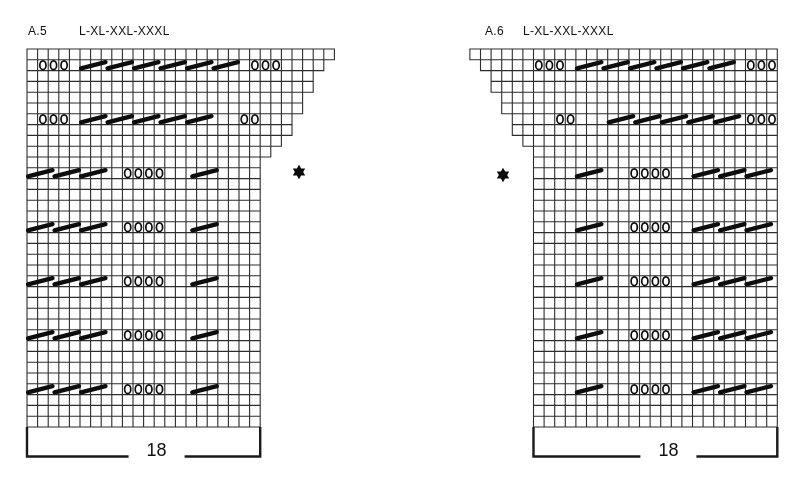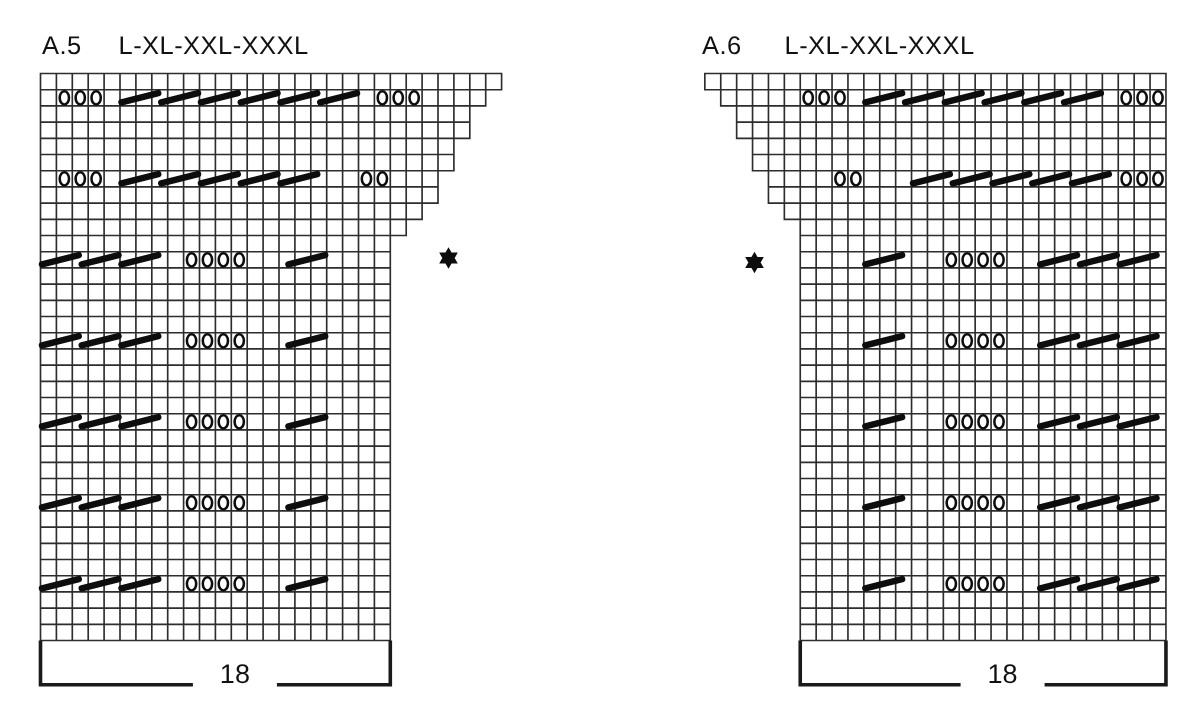--- a/index.html
+++ b/index.html
@@ -1,34 +1,34 @@
 <!DOCTYPE html>
 <html><head>
 <meta charset="utf-8">
 <style>
   html,body{margin:0;padding:0;background:#ffffff;}
   #canvas{
     position:relative;width:800px;height:480px;background:#ffffff;overflow:hidden;
     font-family:"Liberation Sans","DejaVu Sans",sans-serif;
   }
   .chart-label{
-    position:absolute;top:22px;font-size:17px;line-height:18px;color:#111111;
+    position:absolute;top:22px;font-size:12px;line-height:18px;color:#111111;
     letter-spacing:0.3px;white-space:nowrap;
   }
   svg{position:absolute;left:0;top:0;}
 </style>
 </head>
 <body>
 
 <div id="canvas">
 
   <span class="chart-label" style="left:28px">A.5</span>
   <span class="chart-label" style="left:79px">L-XL-XXL-XXXL</span>
 
-  <span class="chart-label" style="left:468px">A.6</span>
+  <span class="chart-label" style="left:485px">A.6</span>
   <span class="chart-label" style="left:523px">L-XL-XXL-XXXL</span>
 
   <svg id="charts-svg" width="800" height="480" viewBox="0 0 800 480">
       <g>
         <path d="M27.0,49.0h307.4v10.8h-307.4zM37.6,49.0v10.8M48.2,49.0v10.8M58.8,49.0v10.8M69.4,49.0v10.8M80.0,49.0v10.8M90.6,49.0v10.8M101.2,49.0v10.8M111.8,49.0v10.8M122.4,49.0v10.8M133.0,49.0v10.8M143.6,49.0v10.8M154.2,49.0v10.8M164.8,49.0v10.8M175.4,49.0v10.8M186.0,49.0v10.8M196.6,49.0v10.8M207.2,49.0v10.8M217.8,49.0v10.8M228.4,49.0v10.8M239.0,49.0v10.8M249.6,49.0v10.8M260.2,49.0v10.8M270.8,49.0v10.8M281.4,49.0v10.8M292.0,49.0v10.8M302.6,49.0v10.8M313.2,49.0v10.8M323.8,49.0v10.8M27.0,59.8h296.8v10.8h-296.8zM37.6,59.8v10.8M48.2,59.8v10.8M58.8,59.8v10.8M69.4,59.8v10.8M80.0,59.8v10.8M90.6,59.8v10.8M101.2,59.8v10.8M111.8,59.8v10.8M122.4,59.8v10.8M133.0,59.8v10.8M143.6,59.8v10.8M154.2,59.8v10.8M164.8,59.8v10.8M175.4,59.8v10.8M186.0,59.8v10.8M196.6,59.8v10.8M207.2,59.8v10.8M217.8,59.8v10.8M228.4,59.8v10.8M239.0,59.8v10.8M249.6,59.8v10.8M260.2,59.8v10.8M270.8,59.8v10.8M281.4,59.8v10.8M292.0,59.8v10.8M302.6,59.8v10.8M313.2,59.8v10.8M27.0,70.6h286.2v10.8h-286.2zM37.6,70.6v10.8M48.2,70.6v10.8M58.8,70.6v10.8M69.4,70.6v10.8M80.0,70.6v10.8M90.6,70.6v10.8M101.2,70.6v10.8M111.8,70.6v10.8M122.4,70.6v10.8M133.0,70.6v10.8M143.6,70.6v10.8M154.2,70.6v10.8M164.8,70.6v10.8M175.4,70.6v10.8M186.0,70.6v10.8M196.6,70.6v10.8M207.2,70.6v10.8M217.8,70.6v10.8M228.4,70.6v10.8M239.0,70.6v10.8M249.6,70.6v10.8M260.2,70.6v10.8M270.8,70.6v10.8M281.4,70.6v10.8M292.0,70.6v10.8M302.6,70.6v10.8M27.0,81.4h286.2v10.8h-286.2zM37.6,81.4v10.8M48.2,81.4v10.8M58.8,81.4v10.8M69.4,81.4v10.8M80.0,81.4v10.8M90.6,81.4v10.8M101.2,81.4v10.8M111.8,81.4v10.8M122.4,81.4v10.8M133.0,81.4v10.8M143.6,81.4v10.8M154.2,81.4v10.8M164.8,81.4v10.8M175.4,81.4v10.8M186.0,81.4v10.8M196.6,81.4v10.8M207.2,81.4v10.8M217.8,81.4v10.8M228.4,81.4v10.8M239.0,81.4v10.8M249.6,81.4v10.8M260.2,81.4v10.8M270.8,81.4v10.8M281.4,81.4v10.8M292.0,81.4v10.8M302.6,81.4v10.8M27.0,92.2h275.6v10.8h-275.6zM37.6,92.2v10.8M48.2,92.2v10.8M58.8,92.2v10.8M69.4,92.2v10.8M80.0,92.2v10.8M90.6,92.2v10.8M101.2,92.2v10.8M111.8,92.2v10.8M122.4,92.2v10.8M133.0,92.2v10.8M143.6,92.2v10.8M154.2,92.2v10.8M164.8,92.2v10.8M175.4,92.2v10.8M186.0,92.2v10.8M196.6,92.2v10.8M207.2,92.2v10.8M217.8,92.2v10.8M228.4,92.2v10.8M239.0,92.2v10.8M249.6,92.2v10.8M260.2,92.2v10.8M270.8,92.2v10.8M281.4,92.2v10.8M292.0,92.2v10.8M27.0,103.0h275.6v10.8h-275.6zM37.6,103.0v10.8M48.2,103.0v10.8M58.8,103.0v10.8M69.4,103.0v10.8M80.0,103.0v10.8M90.6,103.0v10.8M101.2,103.0v10.8M111.8,103.0v10.8M122.4,103.0v10.8M133.0,103.0v10.8M143.6,103.0v10.8M154.2,103.0v10.8M164.8,103.0v10.8M175.4,103.0v10.8M186.0,103.0v10.8M196.6,103.0v10.8M207.2,103.0v10.8M217.8,103.0v10.8M228.4,103.0v10.8M239.0,103.0v10.8M249.6,103.0v10.8M260.2,103.0v10.8M270.8,103.0v10.8M281.4,103.0v10.8M292.0,103.0v10.8M27.0,113.8h265.0v10.8h-265.0zM37.6,113.8v10.8M48.2,113.8v10.8M58.8,113.8v10.8M69.4,113.8v10.8M80.0,113.8v10.8M90.6,113.8v10.8M101.2,113.8v10.8M111.8,113.8v10.8M122.4,113.8v10.8M133.0,113.8v10.8M143.6,113.8v10.8M154.2,113.8v10.8M164.8,113.8v10.8M175.4,113.8v10.8M186.0,113.8v10.8M196.6,113.8v10.8M207.2,113.8v10.8M217.8,113.8v10.8M228.4,113.8v10.8M239.0,113.8v10.8M249.6,113.8v10.8M260.2,113.8v10.8M270.8,113.8v10.8M281.4,113.8v10.8M27.0,124.6h265.0v10.8h-265.0zM37.6,124.6v10.8M48.2,124.6v10.8M58.8,124.6v10.8M69.4,124.6v10.8M80.0,124.6v10.8M90.6,124.6v10.8M101.2,124.6v10.8M111.8,124.6v10.8M122.4,124.6v10.8M133.0,124.6v10.8M143.6,124.6v10.8M154.2,124.6v10.8M164.8,124.6v10.8M175.4,124.6v10.8M186.0,124.6v10.8M196.6,124.6v10.8M207.2,124.6v10.8M217.8,124.6v10.8M228.4,124.6v10.8M239.0,124.6v10.8M249.6,124.6v10.8M260.2,124.6v10.8M270.8,124.6v10.8M281.4,124.6v10.8M27.0,135.4h254.4v10.8h-254.4zM37.6,135.4v10.8M48.2,135.4v10.8M58.8,135.4v10.8M69.4,135.4v10.8M80.0,135.4v10.8M90.6,135.4v10.8M101.2,135.4v10.8M111.8,135.4v10.8M122.4,135.4v10.8M133.0,135.4v10.8M143.6,135.4v10.8M154.2,135.4v10.8M164.8,135.4v10.8M175.4,135.4v10.8M186.0,135.4v10.8M196.6,135.4v10.8M207.2,135.4v10.8M217.8,135.4v10.8M228.4,135.4v10.8M239.0,135.4v10.8M249.6,135.4v10.8M260.2,135.4v10.8M270.8,135.4v10.8M27.0,146.2h243.8v10.8h-243.8zM37.6,146.2v10.8M48.2,146.2v10.8M58.8,146.2v10.8M69.4,146.2v10.8M80.0,146.2v10.8M90.6,146.2v10.8M101.2,146.2v10.8M111.8,146.2v10.8M122.4,146.2v10.8M133.0,146.2v10.8M143.6,146.2v10.8M154.2,146.2v10.8M164.8,146.2v10.8M175.4,146.2v10.8M186.0,146.2v10.8M196.6,146.2v10.8M207.2,146.2v10.8M217.8,146.2v10.8M228.4,146.2v10.8M239.0,146.2v10.8M249.6,146.2v10.8M260.2,146.2v10.8M27.0,157.0h233.2v10.8h-233.2zM37.6,157.0v10.8M48.2,157.0v10.8M58.8,157.0v10.8M69.4,157.0v10.8M80.0,157.0v10.8M90.6,157.0v10.8M101.2,157.0v10.8M111.8,157.0v10.8M122.4,157.0v10.8M133.0,157.0v10.8M143.6,157.0v10.8M154.2,157.0v10.8M164.8,157.0v10.8M175.4,157.0v10.8M186.0,157.0v10.8M196.6,157.0v10.8M207.2,157.0v10.8M217.8,157.0v10.8M228.4,157.0v10.8M239.0,157.0v10.8M249.6,157.0v10.8M27.0,167.8h233.2v10.8h-233.2zM37.6,167.8v10.8M48.2,167.8v10.8M58.8,167.8v10.8M69.4,167.8v10.8M80.0,167.8v10.8M90.6,167.8v10.8M101.2,167.8v10.8M111.8,167.8v10.8M122.4,167.8v10.8M133.0,167.8v10.8M143.6,167.8v10.8M154.2,167.8v10.8M164.8,167.8v10.8M175.4,167.8v10.8M186.0,167.8v10.8M196.6,167.8v10.8M207.2,167.8v10.8M217.8,167.8v10.8M228.4,167.8v10.8M239.0,167.8v10.8M249.6,167.8v10.8M27.0,178.6h233.2v10.8h-233.2zM37.6,178.6v10.8M48.2,178.6v10.8M58.8,178.6v10.8M69.4,178.6v10.8M80.0,178.6v10.8M90.6,178.6v10.8M101.2,178.6v10.8M111.8,178.6v10.8M122.4,178.6v10.8M133.0,178.6v10.8M143.6,178.6v10.8M154.2,178.6v10.8M164.8,178.6v10.8M175.4,178.6v10.8M186.0,178.6v10.8M196.6,178.6v10.8M207.2,178.6v10.8M217.8,178.6v10.8M228.4,178.6v10.8M239.0,178.6v10.8M249.6,178.6v10.8M27.0,189.4h233.2v10.8h-233.2zM37.6,189.4v10.8M48.2,189.4v10.8M58.8,189.4v10.8M69.4,189.4v10.8M80.0,189.4v10.8M90.6,189.4v10.8M101.2,189.4v10.8M111.8,189.4v10.8M122.4,189.4v10.8M133.0,189.4v10.8M143.6,189.4v10.8M154.2,189.4v10.8M164.8,189.4v10.8M175.4,189.4v10.8M186.0,189.4v10.8M196.6,189.4v10.8M207.2,189.4v10.8M217.8,189.4v10.8M228.4,189.4v10.8M239.0,189.4v10.8M249.6,189.4v10.8M27.0,200.2h233.2v10.8h-233.2zM37.6,200.2v10.8M48.2,200.2v10.8M58.8,200.2v10.8M69.4,200.2v10.8M80.0,200.2v10.8M90.6,200.2v10.8M101.2,200.2v10.8M111.8,200.2v10.8M122.4,200.2v10.8M133.0,200.2v10.8M143.6,200.2v10.8M154.2,200.2v10.8M164.8,200.2v10.8M175.4,200.2v10.8M186.0,200.2v10.8M196.6,200.2v10.8M207.2,200.2v10.8M217.8,200.2v10.8M228.4,200.2v10.8M239.0,200.2v10.8M249.6,200.2v10.8M27.0,211.0h233.2v10.8h-233.2zM37.6,211.0v10.8M48.2,211.0v10.8M58.8,211.0v10.8M69.4,211.0v10.8M80.0,211.0v10.8M90.6,211.0v10.8M101.2,211.0v10.8M111.8,211.0v10.8M122.4,211.0v10.8M133.0,211.0v10.8M143.6,211.0v10.8M154.2,211.0v10.8M164.8,211.0v10.8M175.4,211.0v10.8M186.0,211.0v10.8M196.6,211.0v10.8M207.2,211.0v10.8M217.8,211.0v10.8M228.4,211.0v10.8M239.0,211.0v10.8M249.6,211.0v10.8M27.0,221.8h233.2v10.8h-233.2zM37.6,221.8v10.8M48.2,221.8v10.8M58.8,221.8v10.8M69.4,221.8v10.8M80.0,221.8v10.8M90.6,221.8v10.8M101.2,221.8v10.8M111.8,221.8v10.8M122.4,221.8v10.8M133.0,221.8v10.8M143.6,221.8v10.8M154.2,221.8v10.8M164.8,221.8v10.8M175.4,221.8v10.8M186.0,221.8v10.8M196.6,221.8v10.8M207.2,221.8v10.8M217.8,221.8v10.8M228.4,221.8v10.8M239.0,221.8v10.8M249.6,221.8v10.8M27.0,232.6h233.2v10.8h-233.2zM37.6,232.6v10.8M48.2,232.6v10.8M58.8,232.6v10.8M69.4,232.6v10.8M80.0,232.6v10.8M90.6,232.6v10.8M101.2,232.6v10.8M111.8,232.6v10.8M122.4,232.6v10.8M133.0,232.6v10.8M143.6,232.6v10.8M154.2,232.6v10.8M164.8,232.6v10.8M175.4,232.6v10.8M186.0,232.6v10.8M196.6,232.6v10.8M207.2,232.6v10.8M217.8,232.6v10.8M228.4,232.6v10.8M239.0,232.6v10.8M249.6,232.6v10.8M27.0,243.4h233.2v10.8h-233.2zM37.6,243.4v10.8M48.2,243.4v10.8M58.8,243.4v10.8M69.4,243.4v10.8M80.0,243.4v10.8M90.6,243.4v10.8M101.2,243.4v10.8M111.8,243.4v10.8M122.4,243.4v10.8M133.0,243.4v10.8M143.6,243.4v10.8M154.2,243.4v10.8M164.8,243.4v10.8M175.4,243.4v10.8M186.0,243.4v10.8M196.6,243.4v10.8M207.2,243.4v10.8M217.8,243.4v10.8M228.4,243.4v10.8M239.0,243.4v10.8M249.6,243.4v10.8M27.0,254.2h233.2v10.8h-233.2zM37.6,254.2v10.8M48.2,254.2v10.8M58.8,254.2v10.8M69.4,254.2v10.8M80.0,254.2v10.8M90.6,254.2v10.8M101.2,254.2v10.8M111.8,254.2v10.8M122.4,254.2v10.8M133.0,254.2v10.8M143.6,254.2v10.8M154.2,254.2v10.8M164.8,254.2v10.8M175.4,254.2v10.8M186.0,254.2v10.8M196.6,254.2v10.8M207.2,254.2v10.8M217.8,254.2v10.8M228.4,254.2v10.8M239.0,254.2v10.8M249.6,254.2v10.8M27.0,265.0h233.2v10.8h-233.2zM37.6,265.0v10.8M48.2,265.0v10.8M58.8,265.0v10.8M69.4,265.0v10.8M80.0,265.0v10.8M90.6,265.0v10.8M101.2,265.0v10.8M111.8,265.0v10.8M122.4,265.0v10.8M133.0,265.0v10.8M143.6,265.0v10.8M154.2,265.0v10.8M164.8,265.0v10.8M175.4,265.0v10.8M186.0,265.0v10.8M196.6,265.0v10.8M207.2,265.0v10.8M217.8,265.0v10.8M228.4,265.0v10.8M239.0,265.0v10.8M249.6,265.0v10.8M27.0,275.8h233.2v10.8h-233.2zM37.6,275.8v10.8M48.2,275.8v10.8M58.8,275.8v10.8M69.4,275.8v10.8M80.0,275.8v10.8M90.6,275.8v10.8M101.2,275.8v10.8M111.8,275.8v10.8M122.4,275.8v10.8M133.0,275.8v10.8M143.6,275.8v10.8M154.2,275.8v10.8M164.8,275.8v10.8M175.4,275.8v10.8M186.0,275.8v10.8M196.6,275.8v10.8M207.2,275.8v10.8M217.8,275.8v10.8M228.4,275.8v10.8M239.0,275.8v10.8M249.6,275.8v10.8M27.0,286.6h233.2v10.8h-233.2zM37.6,286.6v10.8M48.2,286.6v10.8M58.8,286.6v10.8M69.4,286.6v10.8M80.0,286.6v10.8M90.6,286.6v10.8M101.2,286.6v10.8M111.8,286.6v10.8M122.4,286.6v10.8M133.0,286.6v10.8M143.6,286.6v10.8M154.2,286.6v10.8M164.8,286.6v10.8M175.4,286.6v10.8M186.0,286.6v10.8M196.6,286.6v10.8M207.2,286.6v10.8M217.8,286.6v10.8M228.4,286.6v10.8M239.0,286.6v10.8M249.6,286.6v10.8M27.0,297.4h233.2v10.8h-233.2zM37.6,297.4v10.8M48.2,297.4v10.8M58.8,297.4v10.8M69.4,297.4v10.8M80.0,297.4v10.8M90.6,297.4v10.8M101.2,297.4v10.8M111.8,297.4v10.8M122.4,297.4v10.8M133.0,297.4v10.8M143.6,297.4v10.8M154.2,297.4v10.8M164.8,297.4v10.8M175.4,297.4v10.8M186.0,297.4v10.8M196.6,297.4v10.8M207.2,297.4v10.8M217.8,297.4v10.8M228.4,297.4v10.8M239.0,297.4v10.8M249.6,297.4v10.8M27.0,308.2h233.2v10.8h-233.2zM37.6,308.2v10.8M48.2,308.2v10.8M58.8,308.2v10.8M69.4,308.2v10.8M80.0,308.2v10.8M90.6,308.2v10.8M101.2,308.2v10.8M111.8,308.2v10.8M122.4,308.2v10.8M133.0,308.2v10.8M143.6,308.2v10.8M154.2,308.2v10.8M164.8,308.2v10.8M175.4,308.2v10.8M186.0,308.2v10.8M196.6,308.2v10.8M207.2,308.2v10.8M217.8,308.2v10.8M228.4,308.2v10.8M239.0,308.2v10.8M249.6,308.2v10.8M27.0,319.0h233.2v10.8h-233.2zM37.6,319.0v10.8M48.2,319.0v10.8M58.8,319.0v10.8M69.4,319.0v10.8M80.0,319.0v10.8M90.6,319.0v10.8M101.2,319.0v10.8M111.8,319.0v10.8M122.4,319.0v10.8M133.0,319.0v10.8M143.6,319.0v10.8M154.2,319.0v10.8M164.8,319.0v10.8M175.4,319.0v10.8M186.0,319.0v10.8M196.6,319.0v10.8M207.2,319.0v10.8M217.8,319.0v10.8M228.4,319.0v10.8M239.0,319.0v10.8M249.6,319.0v10.8M27.0,329.8h233.2v10.8h-233.2zM37.6,329.8v10.8M48.2,329.8v10.8M58.8,329.8v10.8M69.4,329.8v10.8M80.0,329.8v10.8M90.6,329.8v10.8M101.2,329.8v10.8M111.8,329.8v10.8M122.4,329.8v10.8M133.0,329.8v10.8M143.6,329.8v10.8M154.2,329.8v10.8M164.8,329.8v10.8M175.4,329.8v10.8M186.0,329.8v10.8M196.6,329.8v10.8M207.2,329.8v10.8M217.8,329.8v10.8M228.4,329.8v10.8M239.0,329.8v10.8M249.6,329.8v10.8M27.0,340.6h233.2v10.8h-233.2zM37.6,340.6v10.8M48.2,340.6v10.8M58.8,340.6v10.8M69.4,340.6v10.8M80.0,340.6v10.8M90.6,340.6v10.8M101.2,340.6v10.8M111.8,340.6v10.8M122.4,340.6v10.8M133.0,340.6v10.8M143.6,340.6v10.8M154.2,340.6v10.8M164.8,340.6v10.8M175.4,340.6v10.8M186.0,340.6v10.8M196.6,340.6v10.8M207.2,340.6v10.8M217.8,340.6v10.8M228.4,340.6v10.8M239.0,340.6v10.8M249.6,340.6v10.8M27.0,351.4h233.2v10.8h-233.2zM37.6,351.4v10.8M48.2,351.4v10.8M58.8,351.4v10.8M69.4,351.4v10.8M80.0,351.4v10.8M90.6,351.4v10.8M101.2,351.4v10.8M111.8,351.4v10.8M122.4,351.4v10.8M133.0,351.4v10.8M143.6,351.4v10.8M154.2,351.4v10.8M164.8,351.4v10.8M175.4,351.4v10.8M186.0,351.4v10.8M196.6,351.4v10.8M207.2,351.4v10.8M217.8,351.4v10.8M228.4,351.4v10.8M239.0,351.4v10.8M249.6,351.4v10.8M27.0,362.2h233.2v10.8h-233.2zM37.6,362.2v10.8M48.2,362.2v10.8M58.8,362.2v10.8M69.4,362.2v10.8M80.0,362.2v10.8M90.6,362.2v10.8M101.2,362.2v10.8M111.8,362.2v10.8M122.4,362.2v10.8M133.0,362.2v10.8M143.6,362.2v10.8M154.2,362.2v10.8M164.8,362.2v10.8M175.4,362.2v10.8M186.0,362.2v10.8M196.6,362.2v10.8M207.2,362.2v10.8M217.8,362.2v10.8M228.4,362.2v10.8M239.0,362.2v10.8M249.6,362.2v10.8M27.0,373.0h233.2v10.8h-233.2zM37.6,373.0v10.8M48.2,373.0v10.8M58.8,373.0v10.8M69.4,373.0v10.8M80.0,373.0v10.8M90.6,373.0v10.8M101.2,373.0v10.8M111.8,373.0v10.8M122.4,373.0v10.8M133.0,373.0v10.8M143.6,373.0v10.8M154.2,373.0v10.8M164.8,373.0v10.8M175.4,373.0v10.8M186.0,373.0v10.8M196.6,373.0v10.8M207.2,373.0v10.8M217.8,373.0v10.8M228.4,373.0v10.8M239.0,373.0v10.8M249.6,373.0v10.8M27.0,383.8h233.2v10.8h-233.2zM37.6,383.8v10.8M48.2,383.8v10.8M58.8,383.8v10.8M69.4,383.8v10.8M80.0,383.8v10.8M90.6,383.8v10.8M101.2,383.8v10.8M111.8,383.8v10.8M122.4,383.8v10.8M133.0,383.8v10.8M143.6,383.8v10.8M154.2,383.8v10.8M164.8,383.8v10.8M175.4,383.8v10.8M186.0,383.8v10.8M196.6,383.8v10.8M207.2,383.8v10.8M217.8,383.8v10.8M228.4,383.8v10.8M239.0,383.8v10.8M249.6,383.8v10.8M27.0,394.6h233.2v10.8h-233.2zM37.6,394.6v10.8M48.2,394.6v10.8M58.8,394.6v10.8M69.4,394.6v10.8M80.0,394.6v10.8M90.6,394.6v10.8M101.2,394.6v10.8M111.8,394.6v10.8M122.4,394.6v10.8M133.0,394.6v10.8M143.6,394.6v10.8M154.2,394.6v10.8M164.8,394.6v10.8M175.4,394.6v10.8M186.0,394.6v10.8M196.6,394.6v10.8M207.2,394.6v10.8M217.8,394.6v10.8M228.4,394.6v10.8M239.0,394.6v10.8M249.6,394.6v10.8M27.0,405.4h233.2v10.8h-233.2zM37.6,405.4v10.8M48.2,405.4v10.8M58.8,405.4v10.8M69.4,405.4v10.8M80.0,405.4v10.8M90.6,405.4v10.8M101.2,405.4v10.8M111.8,405.4v10.8M122.4,405.4v10.8M133.0,405.4v10.8M143.6,405.4v10.8M154.2,405.4v10.8M164.8,405.4v10.8M175.4,405.4v10.8M186.0,405.4v10.8M196.6,405.4v10.8M207.2,405.4v10.8M217.8,405.4v10.8M228.4,405.4v10.8M239.0,405.4v10.8M249.6,405.4v10.8M27.0,416.2h233.2v10.8h-233.2zM37.6,416.2v10.8M48.2,416.2v10.8M58.8,416.2v10.8M69.4,416.2v10.8M80.0,416.2v10.8M90.6,416.2v10.8M101.2,416.2v10.8M111.8,416.2v10.8M122.4,416.2v10.8M133.0,416.2v10.8M143.6,416.2v10.8M154.2,416.2v10.8M164.8,416.2v10.8M175.4,416.2v10.8M186.0,416.2v10.8M196.6,416.2v10.8M207.2,416.2v10.8M217.8,416.2v10.8M228.4,416.2v10.8M239.0,416.2v10.8M249.6,416.2v10.8" fill="none" stroke="#2d2d2d" stroke-width="1.1"></path>
         <g fill="none" stroke="#0d0d0d" stroke-width="1.7">
           <ellipse cx="42.9" cy="65.2" rx="3.1" ry="4.4"></ellipse>
           <ellipse cx="53.5" cy="65.2" rx="3.1" ry="4.4"></ellipse>
           <ellipse cx="64.1" cy="65.2" rx="3.1" ry="4.4"></ellipse>
           <ellipse cx="254.9" cy="65.2" rx="3.1" ry="4.4"></ellipse>

